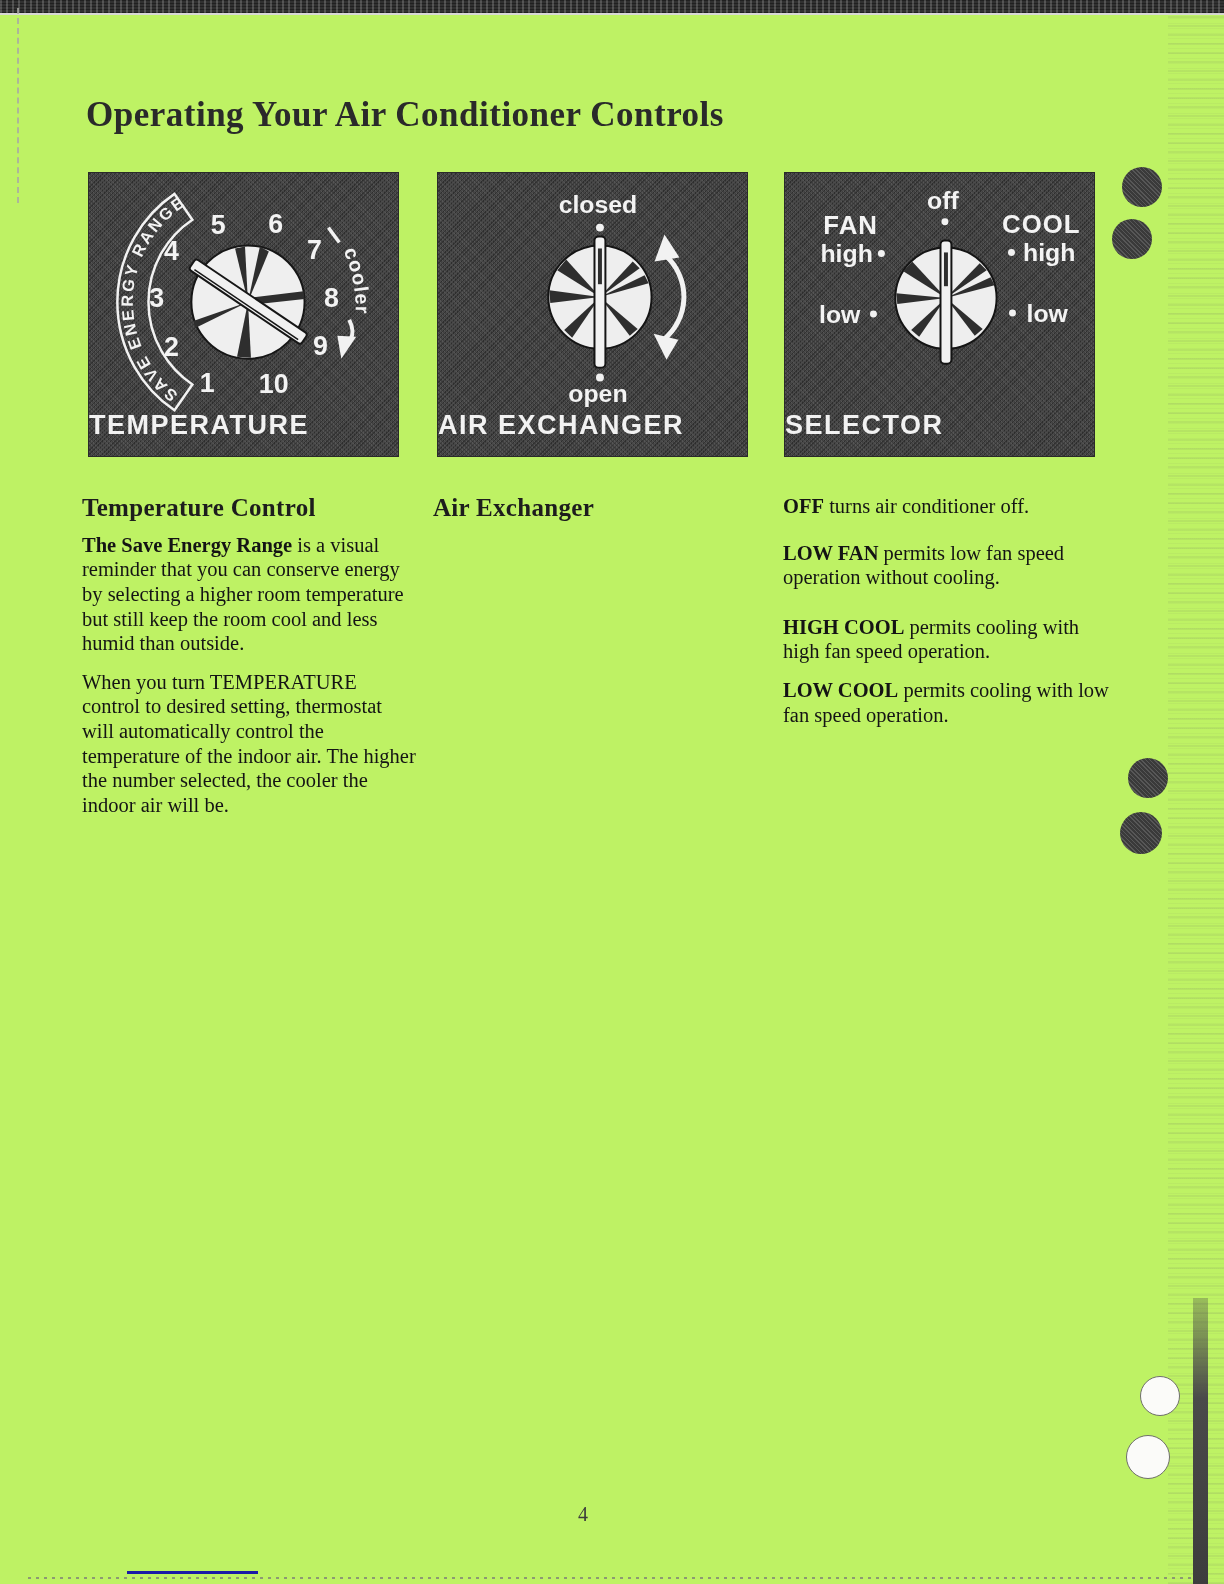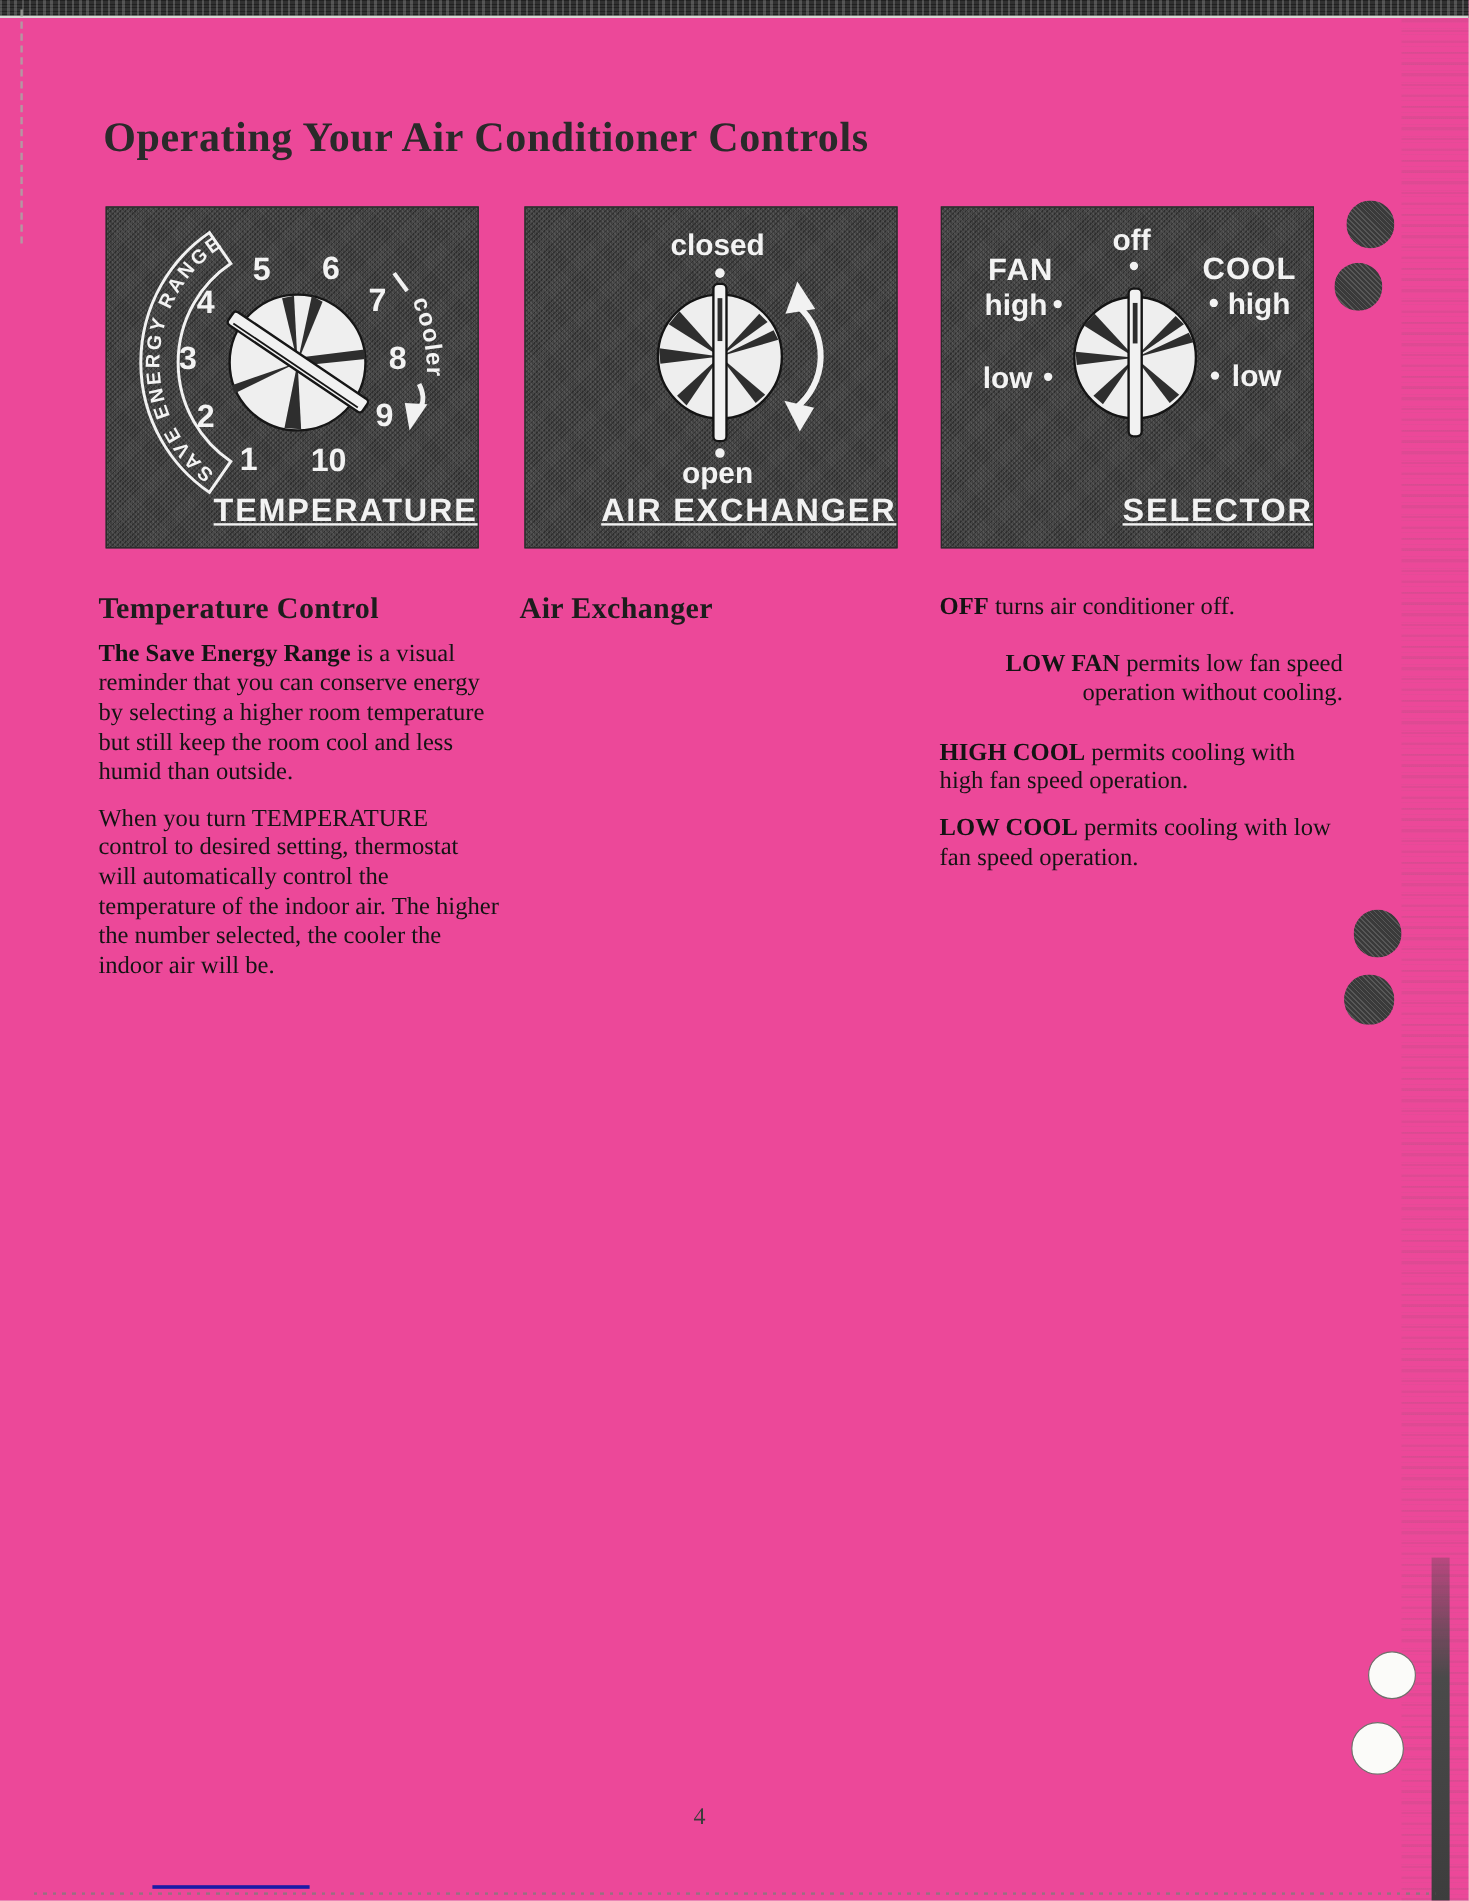--- a/index.html
+++ b/index.html
@@ -1,16 +1,16 @@
 <!DOCTYPE html>
 <html><head>
 <meta charset="utf-8">
 <style>
   html,body{margin:0;padding:0;background:#e9e9e7;}
-  #page{position:relative;width:1224px;height:1584px;background:#ec4899;overflow:hidden;
+  #page{position:relative;width:1224px;height:1584px;background:#bef264;overflow:hidden;
         font-family:"Liberation Serif",serif;color:#161616;}
 
   
   .top-band{position:absolute;left:0;top:0;width:100%;height:13px;background:#313131;
     background-image:repeating-linear-gradient(90deg,rgba(255,255,255,.18) 0 2px,transparent 2px 6px),
                      repeating-linear-gradient(0deg,rgba(0,0,0,.35) 0 1px,transparent 1px 3px);
     border-bottom:2px solid #d8d8d4;}
   .left-marks{position:absolute;left:17px;top:8px;height:195px;width:0;border-left:2px dashed #a9a9a5;opacity:.8;}
   .right-noise{position:absolute;right:0;top:0;width:56px;height:100%;
     background:repeating-linear-gradient(0deg,rgba(90,90,90,.10) 0 2px,transparent 2px 9px),
@@ -39,32 +39,32 @@
                      repeating-linear-gradient(90deg,rgba(255,255,255,.05) 0 1px,transparent 1px 2px);
     border:1px solid #2a2a2a;box-sizing:border-box;}
   #panel-temperature{left:88px;} #panel-air-exchanger{left:437px;} #panel-selector{left:784px;}
   .panel-svg{position:absolute;left:0;top:0;width:100%;height:100%;}
   .panel-svg text{fill:#f3f3f3;font-family:"Liberation Sans",sans-serif;font-weight:600;}
   .panel-svg .num{font-size:27px;}
   .panel-svg .pos-label{font-size:25px;}
   .panel-svg .grp-label{font-size:26px;font-weight:700;letter-spacing:1px;}
   .panel-svg .arc-label{font-size:16.5px;font-weight:700;letter-spacing:2.5px;}
   .panel-svg .cooler-label{font-size:20px;font-weight:700;letter-spacing:1px;}
-  .panel-label{position:absolute;bottom:15px;left:0;right:0;text-align:right;
-    font:700 27px "Liberation Sans",sans-serif;color:#f2f2f2;letter-spacing:1.5px;text-decoration:underline;}
+  .panel-label{position:absolute;bottom:15px;left:0;right:0;text-align:left;
+    font:700 27px "Liberation Sans",sans-serif;color:#f2f2f2;letter-spacing:1.5px;}
 
   
   .section{position:absolute;top:494px;width:336px;}
   #sec-temperature{left:82px;}#sec-air-exchanger{left:433px;}#sec-selector{left:783px;}
   .section h2{margin:0 0 10px;font:700 25px/1.15 "Liberation Serif",serif;color:#1d1d1d;letter-spacing:.3px;}
   .section p{margin:0 0 14px;font-size:20.5px;line-height:1.2;color:#141414;}
   .section p b{font-weight:700;}
   .sel-item{margin:0 0 8px;}
   .gap-lg{margin-bottom:22px !important;}
-  .gap-xl{margin-bottom:25px !important;text-align:right;}
+  .gap-xl{margin-bottom:25px !important;}
 </style>
 </head>
 <body>
 
 <div id="page">
 
   <div class="top-band"></div>
   <div class="left-marks"></div>
   <div class="right-noise"></div>
   <div class="right-dark-band"></div>

